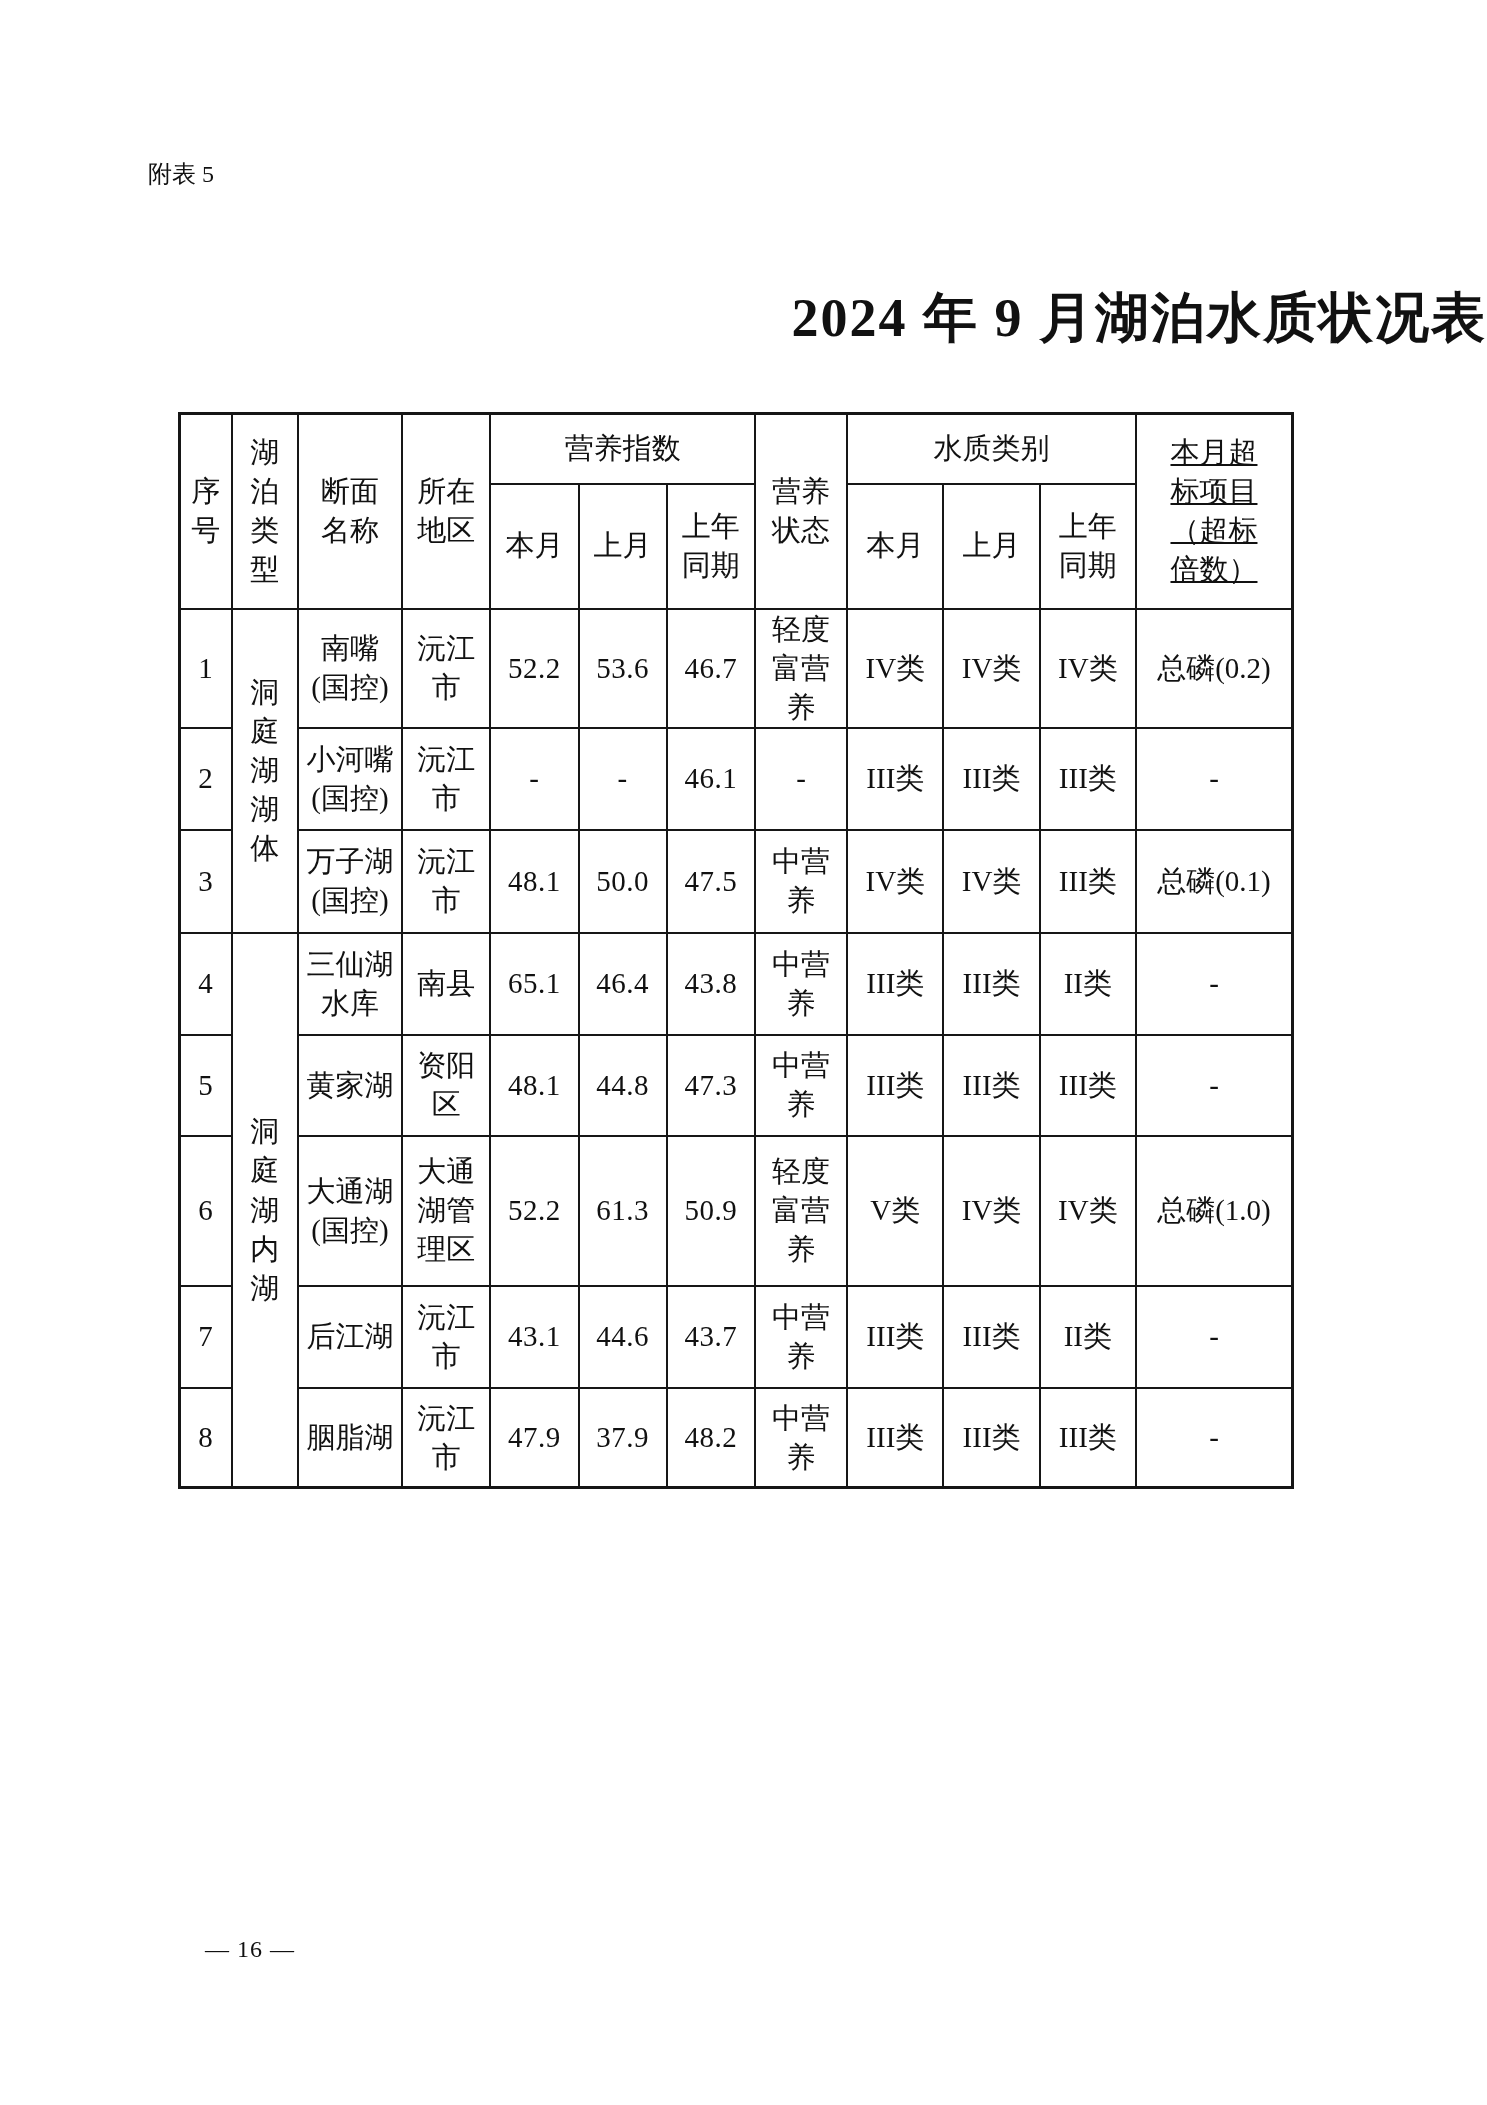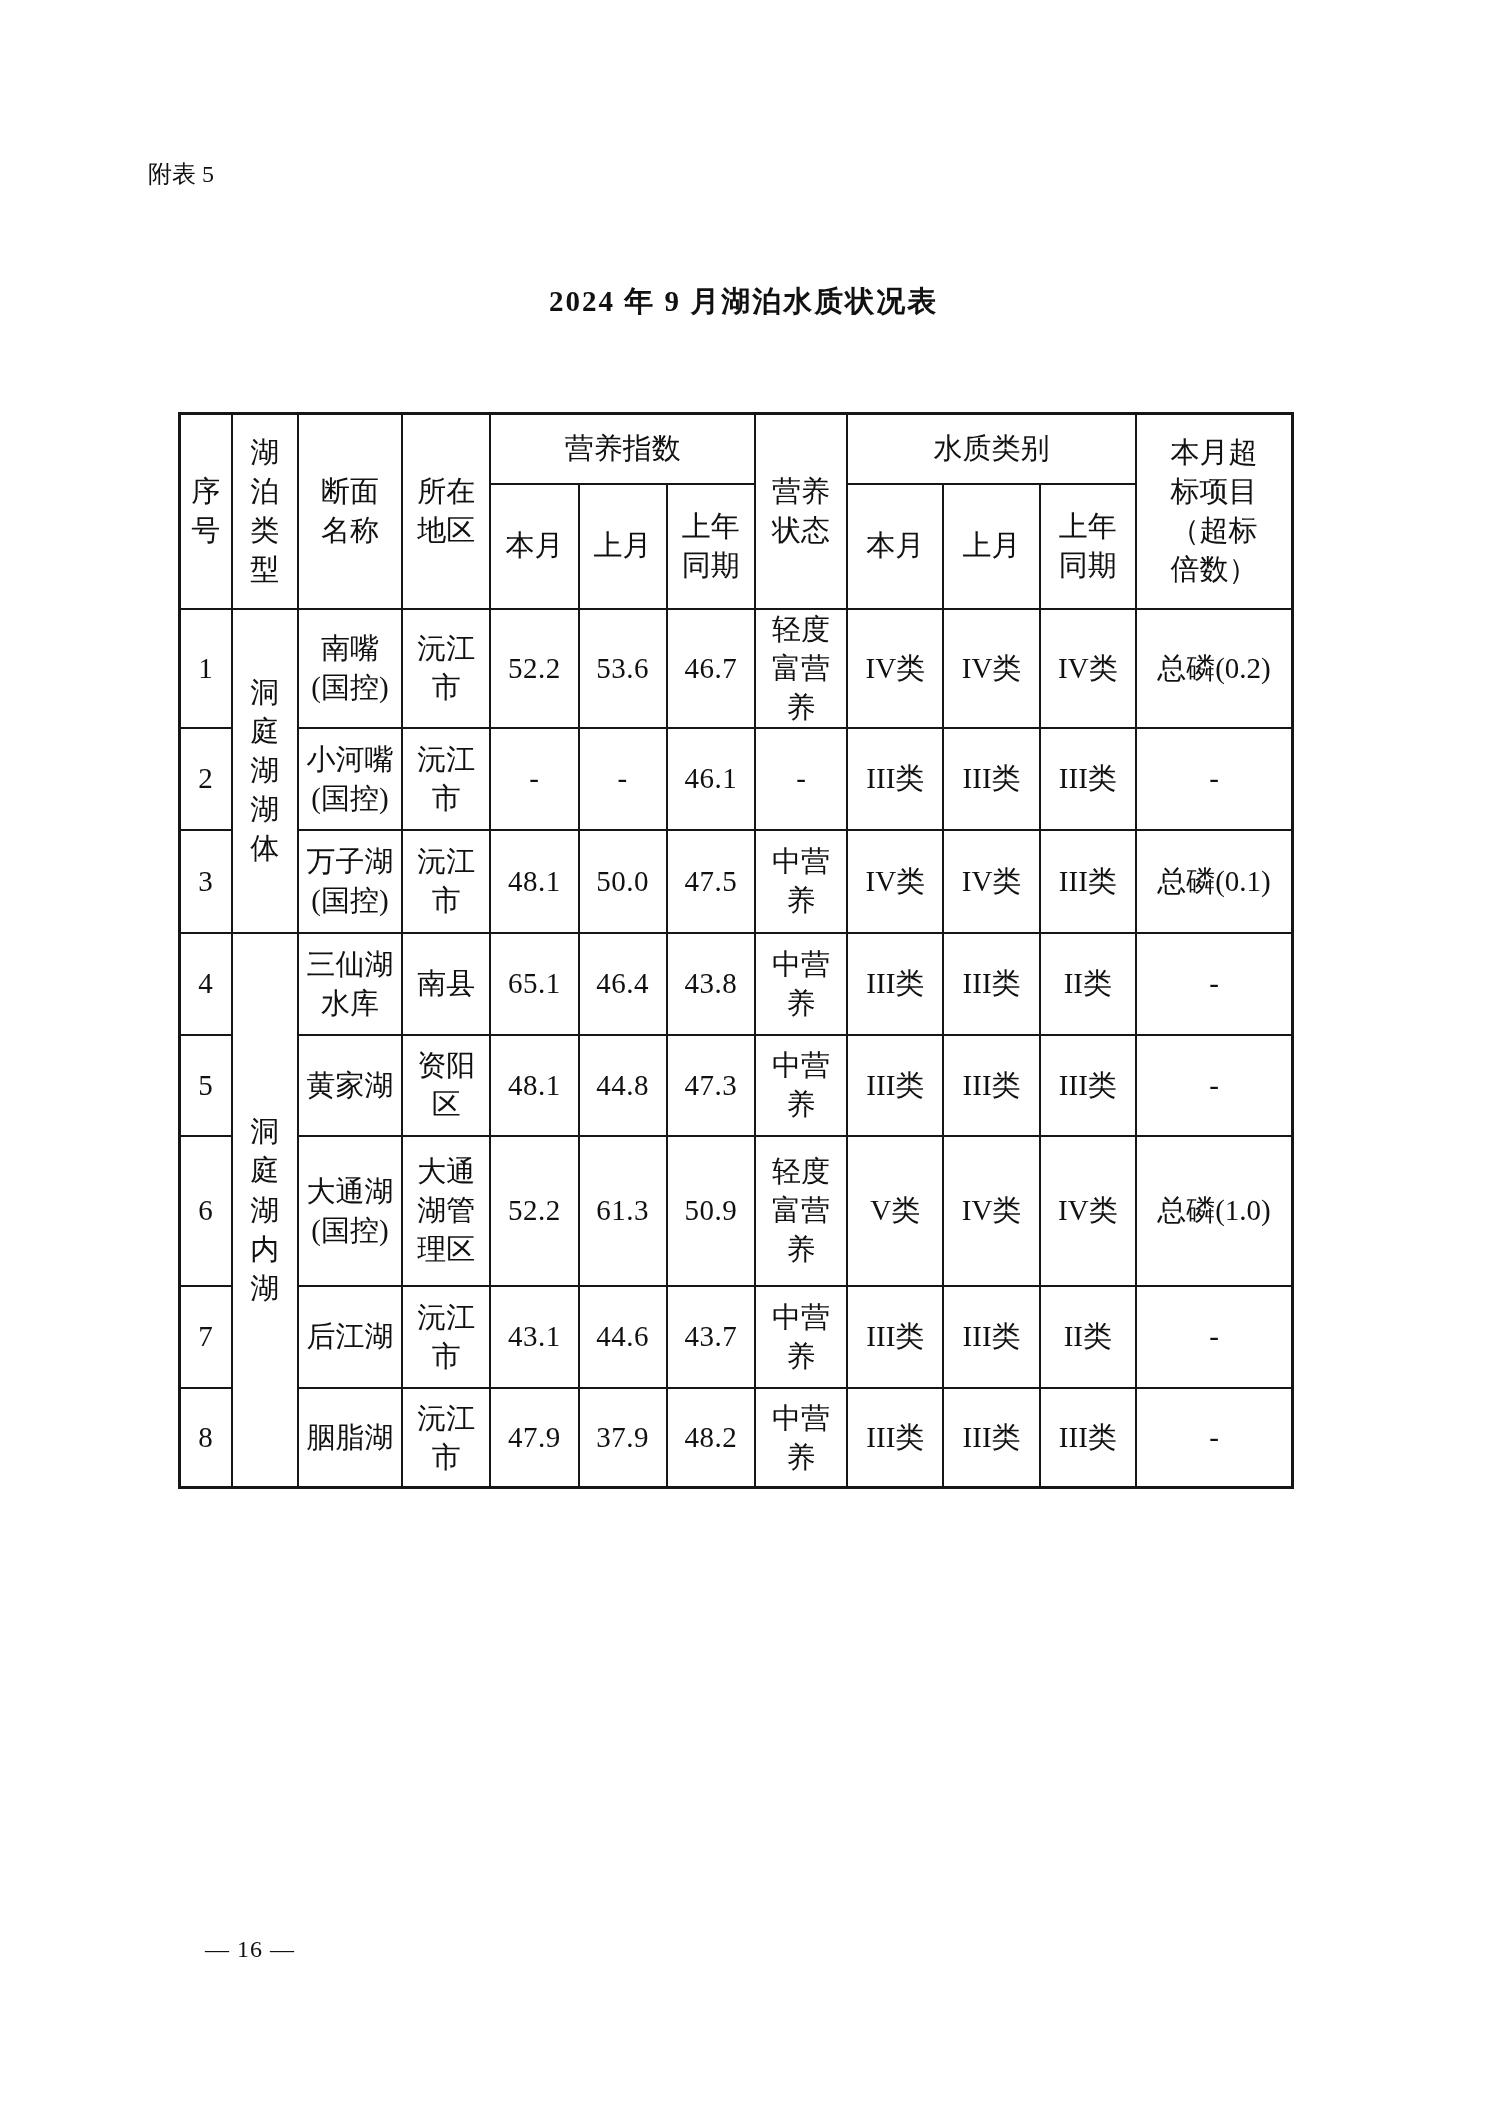--- a/index.html
+++ b/index.html
@@ -19,22 +19,22 @@
     top: 158px;
     font-size: 24px;
     white-space: pre;
   }
   .doc-title {
     position: absolute;
     left: 0;
     top: 282px;
     width: 100%;
     margin: 0;
-    text-align: center;
-    font-size: 29px;
+    text-align: right;
+    font-size: 54px;
     font-weight: bold;
     letter-spacing: 2px;
   }
   table.wq-table {
     position: absolute;
     left: 178px;
     top: 412px;
     width: 1116px;
     border-collapse: collapse;
     table-layout: fixed;
@@ -48,21 +48,21 @@
     vertical-align: middle;
     font-weight: normal;
     font-size: 29px;
     line-height: 1.35;
     white-space: pre-line;
     overflow: hidden;
   }
   .num { font-size: 30px; letter-spacing: 0.5px; }
   .hdr-no { line-height: 2.1; }
   .hdr-type { line-height: 1.5; }
-  .hdr-exceed { line-height: 1.4; }
+  .hdr-exceed { line-height: 1.4; text-decoration: underline; }
   .vgroup-a { line-height: 1.85; }
   .vgroup-b { line-height: 2.3; }
   .page-number {
     position: absolute;
     left: 205px;
     top: 1936px;
     font-size: 24px;
     letter-spacing: 1px;
     white-space: pre;
   }

